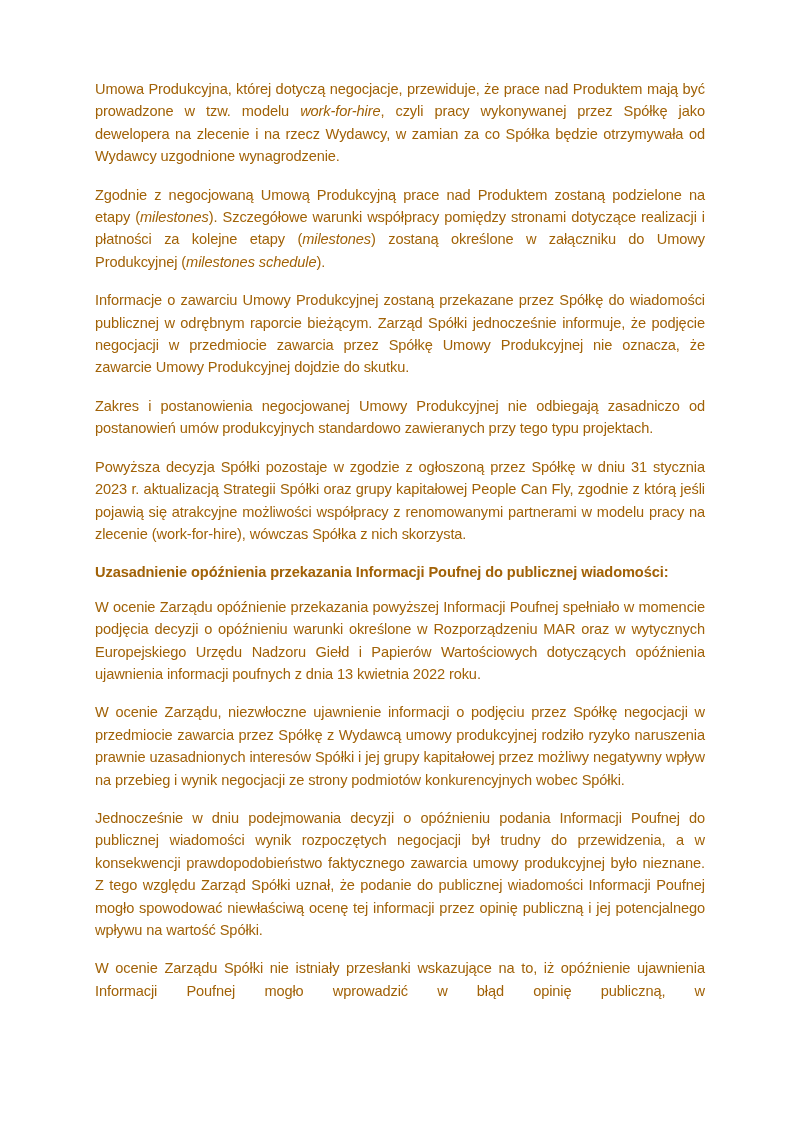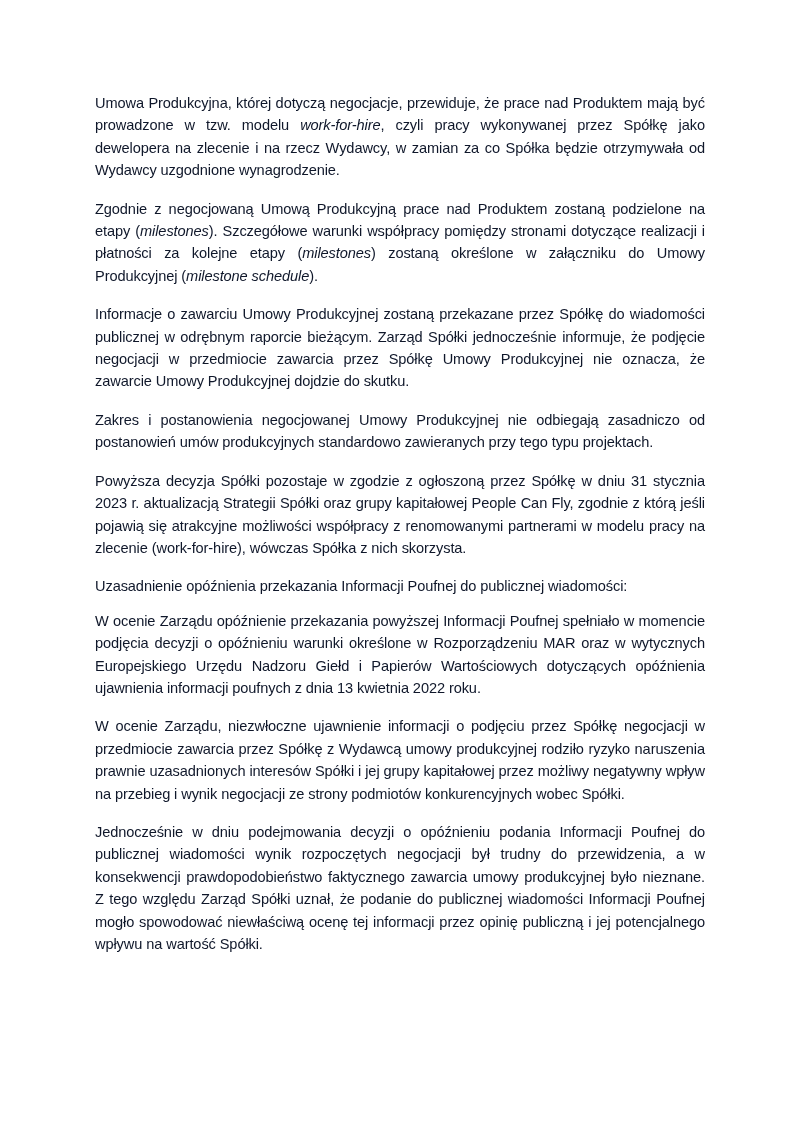--- a/index.html
+++ b/index.html
@@ -1,53 +1,54 @@
 <!DOCTYPE html>
 <html><head>
 <meta charset="utf-8">
 <style>
   html, body { margin: 0; padding: 0; background: #ffffff; }
   body { width: 800px; height: 1131px; position: relative; overflow: hidden; }
   .page {
     position: absolute;
     left: 95px;
-    top: 92px;
+    top: 78px;
     width: 610px;
     font-family: "Liberation Sans", sans-serif;
     font-size: 14.6px;
     line-height: 22.4px;
-    color: #0f172a;
+    color: #a16207;
     letter-spacing: -0.1px;
   }
   .page p {
     margin: 0 0 16px 0;
     text-align: justify;
   }
   .page h2 {
     font-size: 14.6px;
     line-height: 22.4px;
-    font-weight: normal;
+    font-weight: bold;
     margin: 0 0 12px 0;
     text-align: justify;
     text-align-last: left;
   }
   em { font-style: italic; }
 </style>
 </head>
 <body>
 
 <div class="page">
   <p>
     <span>Umowa Produkcyjna, której dotyczą negocjacje, przewiduje, że prace nad Produktem mają być prowadzone w tzw. modelu </span><em>work-for-hire</em><span>, czyli pracy wykonywanej przez Spółkę jako dewelopera na zlecenie i na rzecz Wydawcy, w zamian za co Spółka będzie otrzymywała od Wydawcy uzgodnione wynagrodzenie.</span>
   </p>
   <p>
-    <span>Zgodnie z negocjowaną Umową Produkcyjną prace nad Produktem zostaną podzielone na etapy (</span><em>milestones</em><span>). Szczegółowe warunki współpracy pomiędzy stronami dotyczące realizacji i płatności za kolejne etapy (</span><em>milestones</em><span>) zostaną określone w załączniku do Umowy Produkcyjnej (</span><em>milestone schedule</em><span>).</span>
+    <span>Zgodnie z negocjowaną Umową Produkcyjną prace nad Produktem zostaną podzielone na etapy (</span><em>milestones</em><span>). Szczegółowe warunki współpracy pomiędzy stronami dotyczące realizacji i płatności za kolejne etapy (</span><em>milestones</em><span>) zostaną określone w załączniku do Umowy Produkcyjnej (</span><em>milestones schedule</em><span>).</span>
   </p>
   <p>Informacje o zawarciu Umowy  Produkcyjnej zostaną przekazane przez Spółkę do wiadomości publicznej w odrębnym raporcie bieżącym. Zarząd Spółki jednocześnie informuje, że podjęcie negocjacji w przedmiocie zawarcia przez Spółkę Umowy Produkcyjnej nie oznacza, że zawarcie Umowy Produkcyjnej dojdzie do skutku.</p>
   <p>Zakres i postanowienia negocjowanej Umowy Produkcyjnej nie odbiegają zasadniczo od postanowień umów produkcyjnych standardowo zawieranych przy tego typu projektach.</p>
   <p>Powyższa decyzja Spółki pozostaje w zgodzie z ogłoszoną przez Spółkę w dniu 31 stycznia 2023 r. aktualizacją Strategii Spółki oraz grupy kapitałowej People Can Fly, zgodnie z którą jeśli pojawią się atrakcyjne możliwości współpracy z renomowanymi partnerami w modelu pracy na zlecenie (work-for-hire), wówczas Spółka z nich skorzysta.</p>
 
   <h2>Uzasadnienie opóźnienia przekazania Informacji Poufnej do publicznej wiadomości:</h2>
 
   <p>W ocenie Zarządu opóźnienie przekazania powyższej Informacji Poufnej spełniało w momencie podjęcia decyzji o opóźnieniu warunki określone w Rozporządzeniu MAR oraz w wytycznych Europejskiego Urzędu Nadzoru Giełd i Papierów Wartościowych dotyczących opóźnienia ujawnienia informacji poufnych z dnia 13 kwietnia 2022 roku.</p>
   <p>W ocenie Zarządu, niezwłoczne ujawnienie informacji o podjęciu przez Spółkę negocjacji w przedmiocie zawarcia przez Spółkę z Wydawcą umowy produkcyjnej rodziło ryzyko naruszenia prawnie uzasadnionych interesów Spółki i jej grupy kapitałowej przez możliwy negatywny wpływ na przebieg i wynik negocjacji ze strony podmiotów konkurencyjnych wobec Spółki.</p>
   <p>Jednocześnie w dniu podejmowania decyzji o opóźnieniu podania Informacji Poufnej do publicznej wiadomości wynik rozpoczętych negocjacji był trudny do przewidzenia, a w konsekwencji prawdopodobieństwo faktycznego zawarcia umowy produkcyjnej było nieznane. Z tego względu Zarząd Spółki uznał, że podanie do publicznej wiadomości Informacji Poufnej mogło spowodować niewłaściwą ocenę tej informacji przez opinię publiczną i jej potencjalnego wpływu na wartość Spółki.</p>
+  <p style="text-align-last: justify;">W ocenie Zarządu Spółki nie istniały przesłanki wskazujące na to, iż opóźnienie ujawnienia Informacji Poufnej mogło wprowadzić w błąd opinię publiczną, w</p>
 </div>
 
 </body></html>

